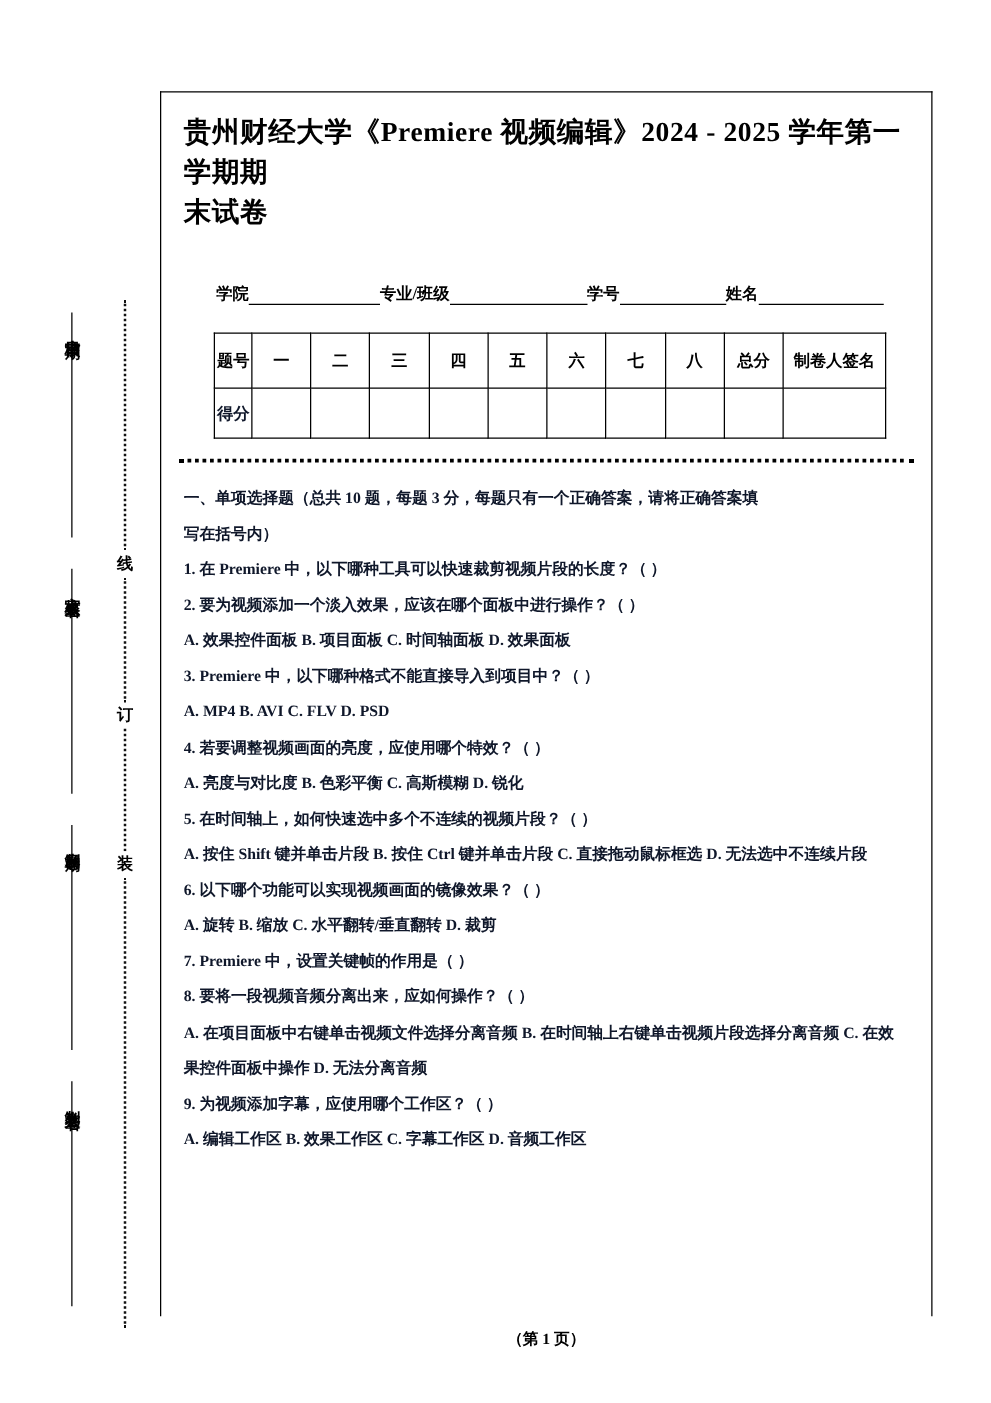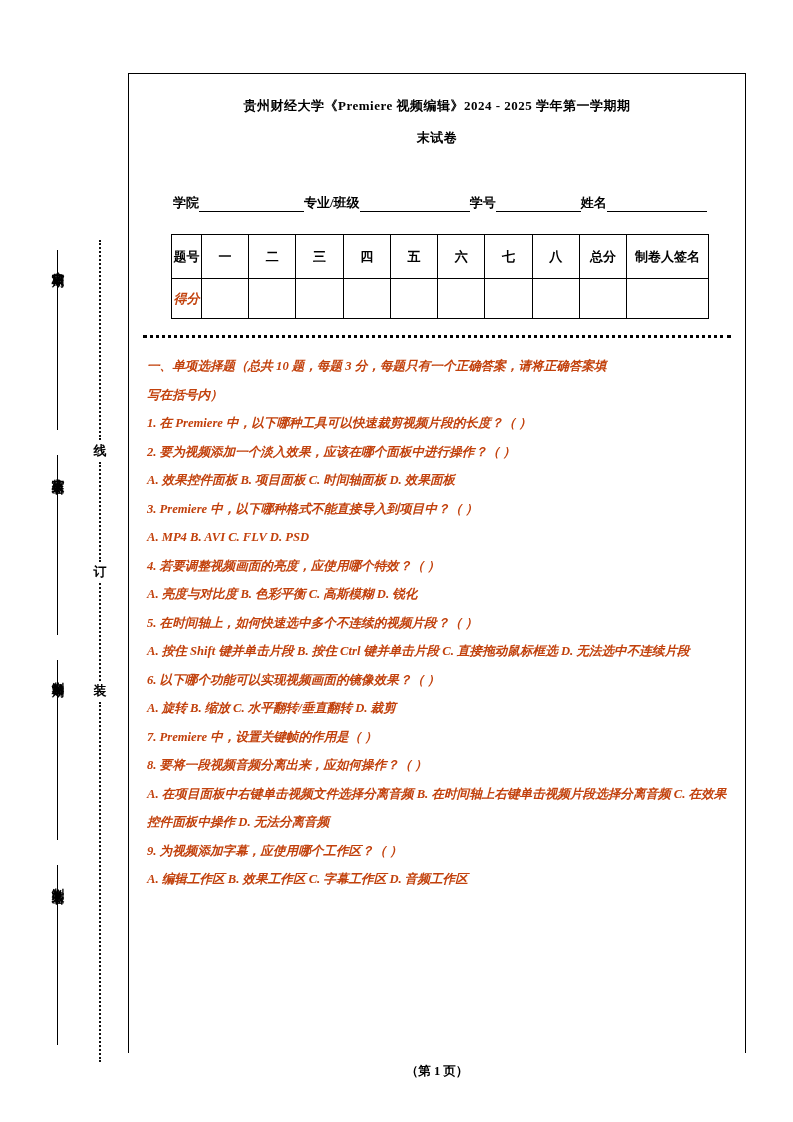--- a/index.html
+++ b/index.html
@@ -66,23 +66,23 @@
     width: 618px; height: 980px;
     border-left: 1px solid #000;
     border-top: 1px solid #000;
     border-right: 1px solid #000;
     padding: 14px 14px 0 14px;
   }
 
   
   .title {
     font-family: "Liberation Serif", "DejaVu Serif", serif;
-    font-size: 13px;
-    font-weight: bold;
-    text-align: center;
+    font-size: 22px;
+    font-weight: bold;
+    text-align: left;
     line-height: 32px;
     letter-spacing: 0.5px;
     padding: 2px 4px 0 4px;
   }
 
   
   .inforow {
     margin-top: 40px;
     padding: 0 24px 0 30px;
     font-size: 13px;
@@ -130,22 +130,21 @@
     border-top: 3px dotted #000;
   }
 
   
   .body {
     padding: 14px 4px 0 4px;
     font-size: 12.6px;
     line-height: 28.5px;
     font-family: "Liberation Serif", "DejaVu Serif", serif;
     font-weight: bold;
-    color: #c2410c;
-    font-style: italic;
+    color: #0f172a;
   }
   .body p { margin: 0; }
   .section-head { margin-bottom: 2px; }
   .qtext { margin-top: 6px; }
   .opts  { margin-top: 6px; }
 
   
   .footer {
     position: absolute;
     left: 128px; top: 1063px;

